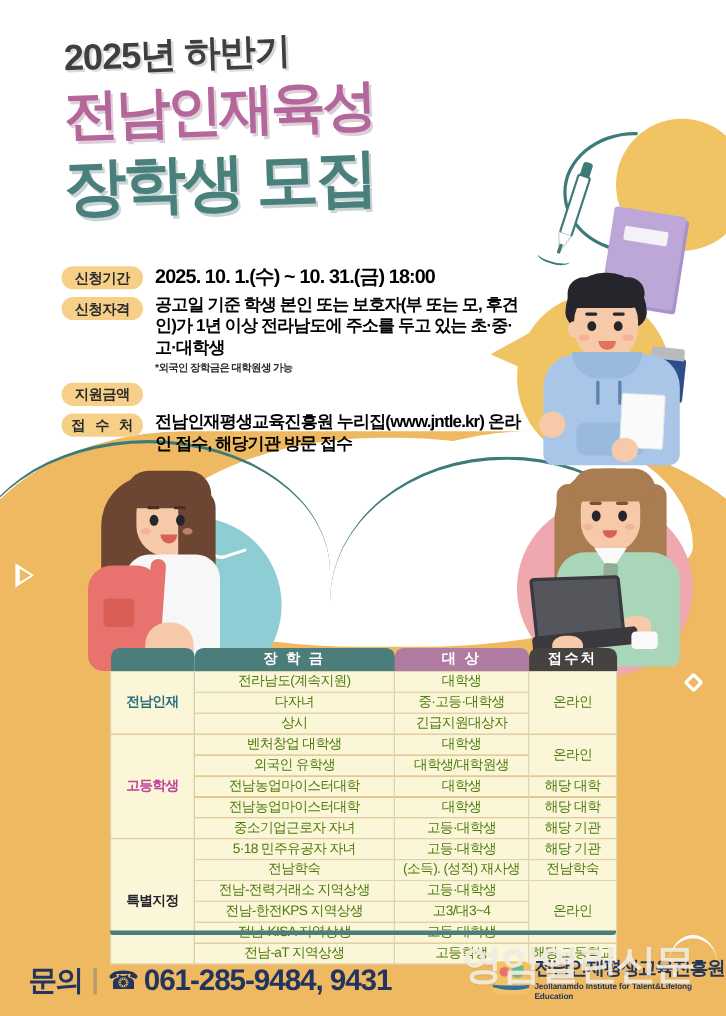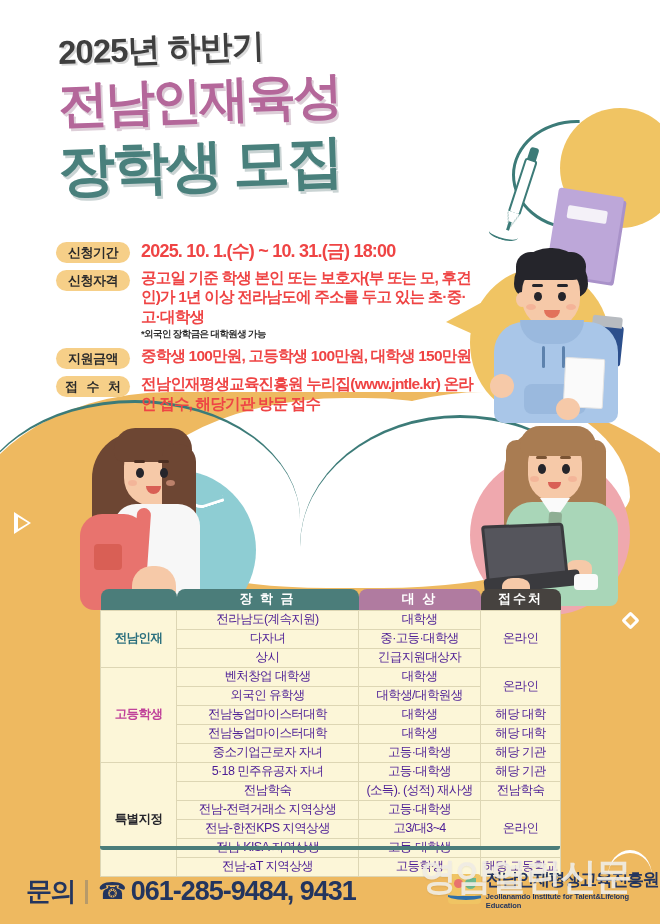--- a/index.html
+++ b/index.html
@@ -237,38 +237,38 @@
   .info { position: absolute; left: 56px; top: 240px; width: 420px; z-index: 8; }
   .info-row { display: flex; align-items: flex-start; margin-bottom: 5px; }
   .pill {
     flex: 0 0 auto; width: 74px; height: 21px; background: #f6cf88;
     border-radius: 11px; color: #2b2b2b; font-size: 13px; font-weight: bold;
     display: flex; align-items: center; justify-content: center;
     letter-spacing: -0.5px; margin-top: 2px;
   }
   .pill.spaced { letter-spacing: 2.5px; text-indent: 2.5px; }
   .info-text { margin-left: 11px; }
-  .it-main { font-size: 15.5px; font-weight: bold; color: #ef4444; letter-spacing: -0.8px;
+  .it-main { font-size: 15.5px; font-weight: bold; color: #000000; letter-spacing: -0.8px;
              line-height: 1.25; }
   .it-main.big { font-size: 18px; }
   .it-note { font-size: 9.5px; font-weight: bold; color: #2b2b2b; letter-spacing: -0.6px;
              margin-top: 2px; }
 
   
   .table-wrap { position: absolute; left: 100px; top: 589px; width: 460px; z-index: 8; }
   table.sch { border-collapse: collapse; width: 460px; table-layout: fixed; }
   table.sch th {
     height: 21px; font-size: 13px; font-weight: bold; color: #ffffff;
     letter-spacing: 2px; padding: 0;
   }
   th.th-sch { background: #4b7d7a; border-radius: 8px 8px 0 0; }
   th.th-tgt { background: #b07ba0; border-radius: 8px 8px 0 0; }
   th.th-rcv { background: #46423f; border-radius: 8px 8px 0 0; letter-spacing: 0.5px; }
   table.sch td {
-    height: 19px; font-size: 12.5px; color: #4c1d95; text-align: center;
+    height: 19px; font-size: 12.5px; color: #4d7c0f; text-align: center;
     background: #fcf6d8; border: 1px solid #ddd6b4; letter-spacing: -0.6px;
     padding: 0 2px; white-space: nowrap; overflow: hidden;
   }
   td.cat { font-size: 14px; font-weight: bold; letter-spacing: -0.8px; }
   td.cat.c0 { color: #2a6f7d; }
   td.cat.c1 { color: #c0429a; }
   td.cat.c2 { color: #25252b; }
   .tbl-bottom-bar { position:absolute; left:100px; top:846px; width:460px; height:4px;
                     background:#4b7d7a; border-radius:0 0 3px 3px; z-index:8; }
 
@@ -382,21 +382,20 @@
     <div class="info-row">
       <div class="pill">신청자격</div>
       <div class="info-text">
         <div class="it-main">공고일 기준 학생 본인 또는 보호자(부 또는 모, 후견인)가 1년 이상 전라남도에 주소를 두고 있는 초·중·고·대학생</div>
         <div class="it-note">*외국인 장학금은 대학원생 가능</div>
       </div>
     </div>
     <div class="info-row">
       <div class="pill">지원금액</div>
       <div class="info-text">
-        <div class="it-main">중학생 100만원, 고등학생 100만원, 대학생 150만원</div>
       </div>
     </div>
     <div class="info-row">
       <div class="pill spaced">접 수 처</div>
       <div class="info-text">
         <div class="it-main">전남인재평생교육진흥원 누리집(www.jntle.kr) 온라인 접수, 해당기관 방문 접수</div>
       </div>
     </div>
   </div>
 

